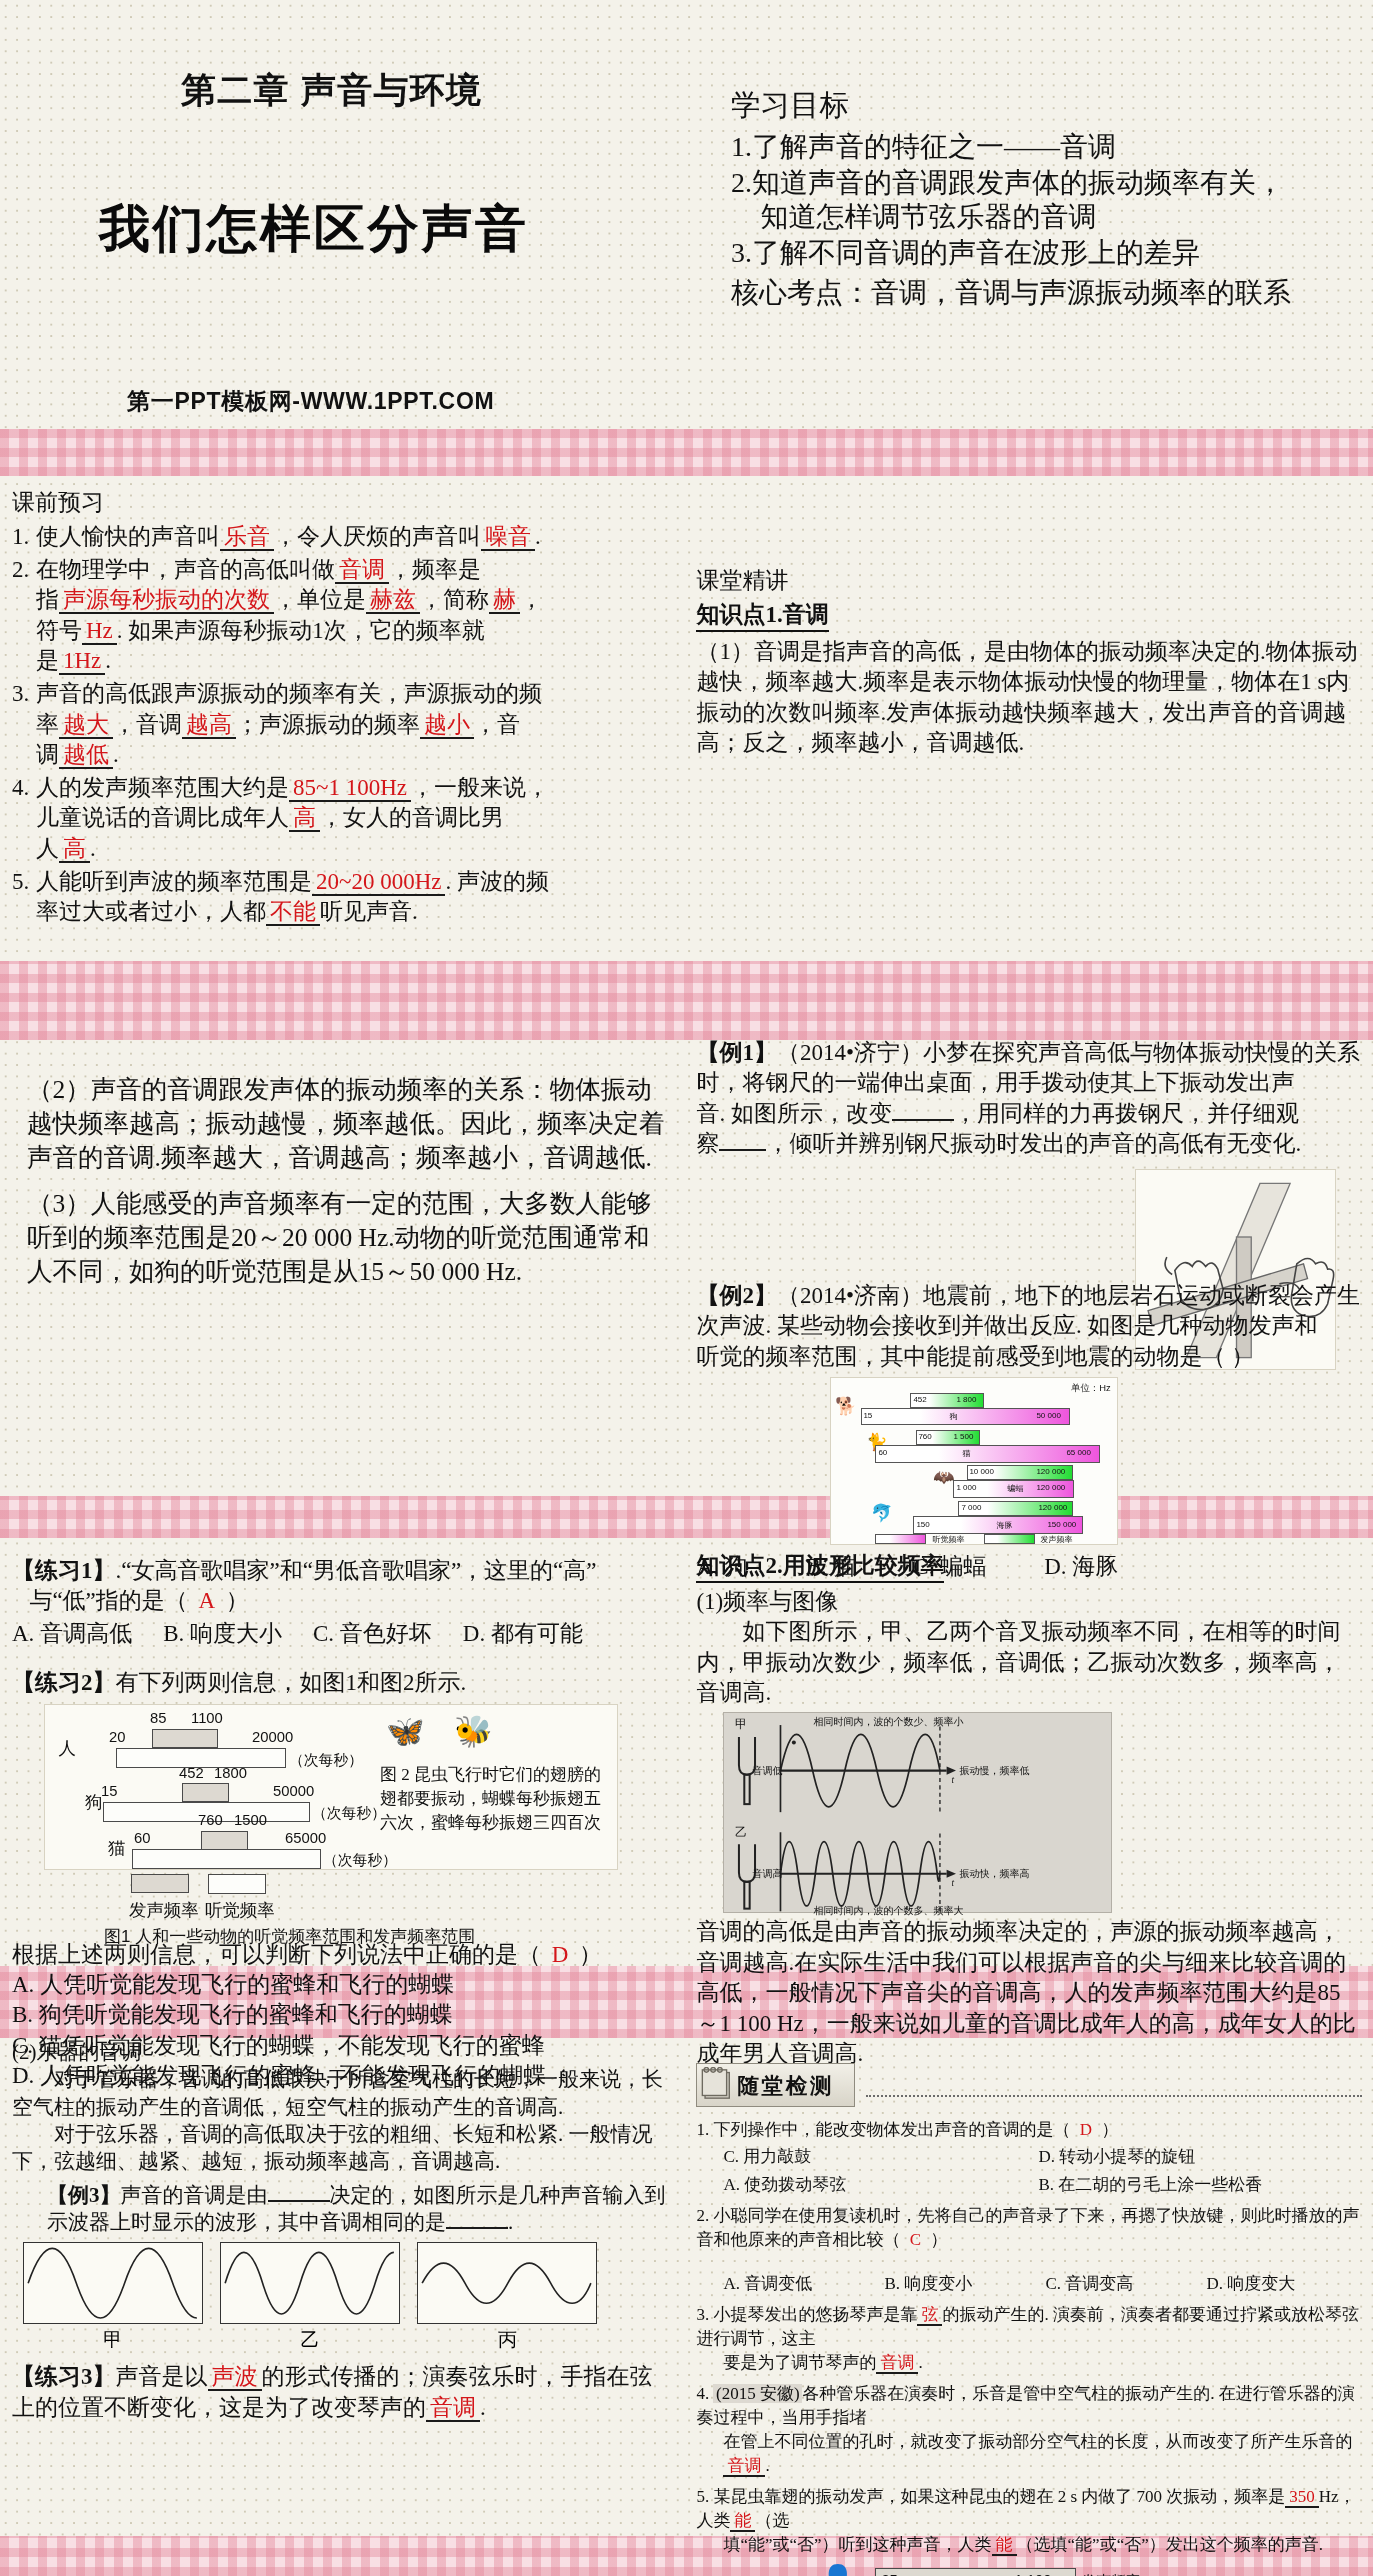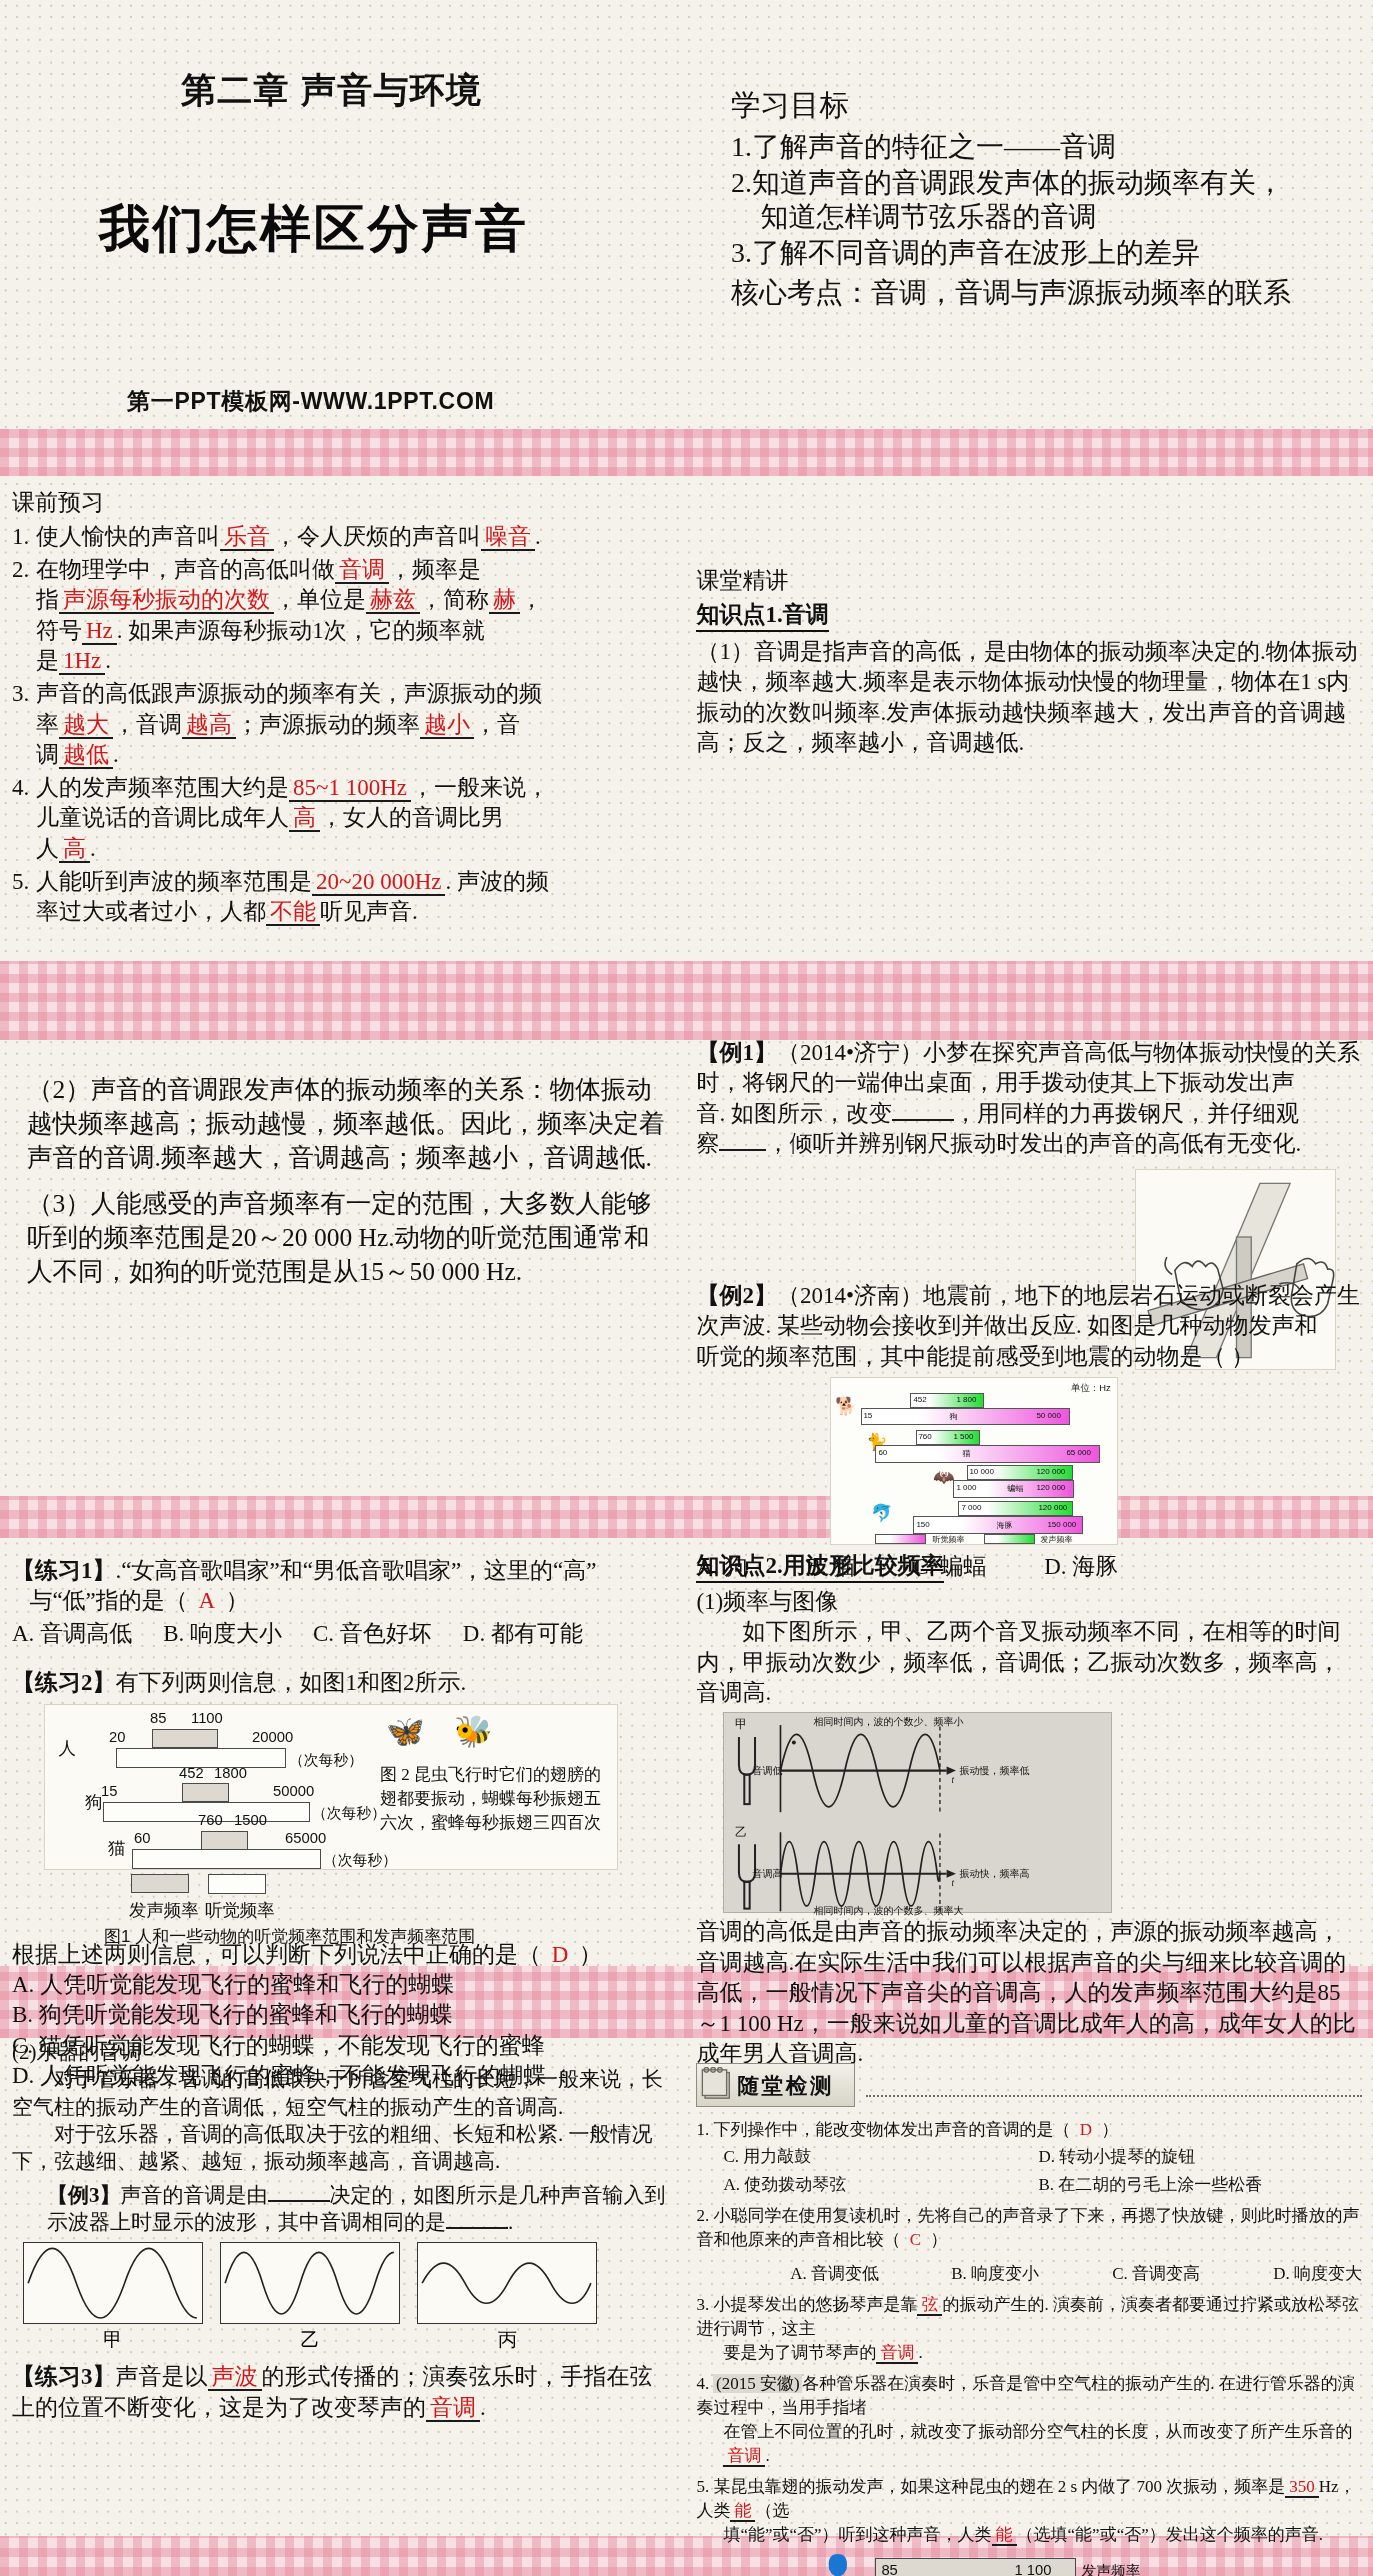--- a/index.html
+++ b/index.html
@@ -499,21 +499,21 @@
     </div>
     <div class="body-tiny" style="display:flex;padding-left:27px;margin-top:4px;">
       <span style="width:315px"><span>A.</span> <span>使劲拨动琴弦</span></span>
       <span><span>B.</span> <span>在二胡的弓毛上涂一些松香</span></span>
     </div>
 
     <div class="body-tiny" style="margin-top:6.7px;">
       <span>2.</span>
       <span>小聪同学在使用复读机时，先将自己的声音录了下来，再摁了快放键，则此时播放的声音和他原来的声音相比较（</span><span class="r" style="padding:0 9.4px">C</span><span>）</span>
     </div>
-    <div class="body-tiny" style="display:flex;padding-left:27px;margin-top:10px;justify-content:flex-end;">
+    <div class="body-tiny" style="display:flex;padding-left:27px;margin-top:20px;">
       <span style="width:161px"><span>A.</span> <span>音调变低</span></span>
       <span style="width:161px"><span>B.</span> <span>响度变小</span></span>
       <span style="width:161px"><span>C.</span> <span>音调变高</span></span>
       <span><span>D.</span> <span>响度变大</span></span>
     </div>
 
     <div class="body-tiny" style="margin-top:6.7px;">
       <span>3.</span>
       <span>小提琴发出的悠扬琴声是靠</span><span class="ur">弦</span><span>的振动产生的. 演奏前，演奏者都要通过拧紧或放松琴弦进行调节，这主</span>
     </div>

